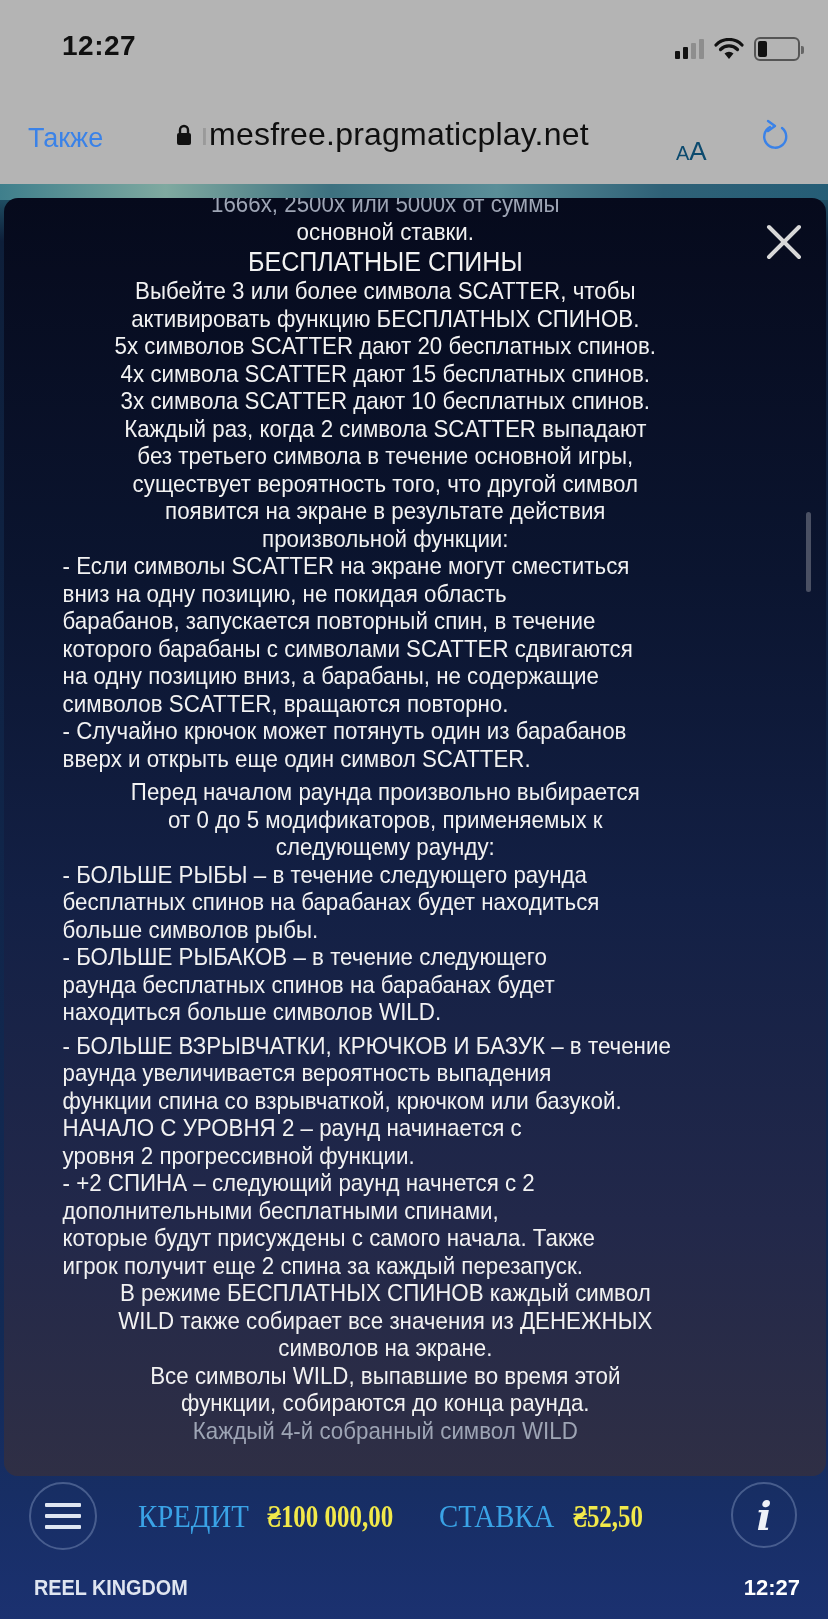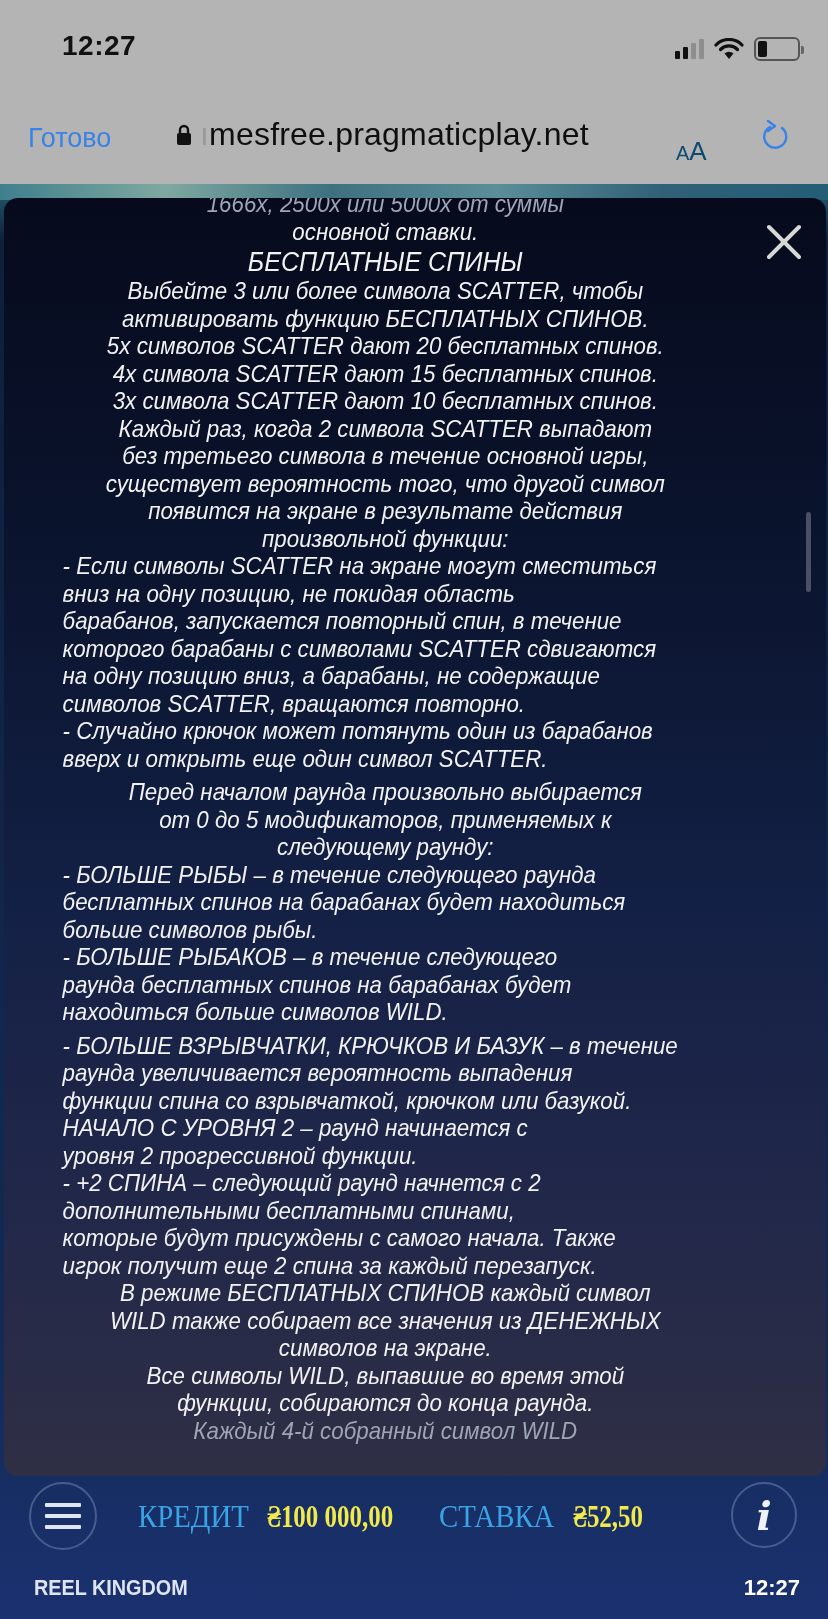--- a/index.html
+++ b/index.html
@@ -28,21 +28,21 @@
 
   
   .game-bg { position: absolute; left: 0; top: 184px; width: 828px; height: 1435px;
     background: linear-gradient(180deg, #2d6276 0%, #1f4e63 1%, #0e1f3a 4%, #122a55 80%, #1b3170 100%); }
   .game-strip { position: absolute; left: 0; top: 184px; width: 828px; height: 16px;
     background: linear-gradient(90deg, #3f7f8c 0%, #7fa9a0 20%, #3d7180 40%, #5a8e98 60%, #2f6177 80%, #255d76 100%); }
 
   
   .panel { position: absolute; left: 4px; top: 198px; width: 822px; height: 1278px; border-radius: 14px 14px 14px 14px;
     background: linear-gradient(180deg, #060a1c 0%, #0b1530 30%, #132045 55%, #22284a 80%, #2f2f45 100%);
-    overflow: hidden; font-style: italic; }
+    overflow: hidden; }
   .panel-content { position: absolute; left: 0; top: -8px; width: 822px; color: #f2f2f2;
     font-family: "Liberation Sans", "DejaVu Sans", sans-serif; font-size: 24px; line-height: 27.5px; transform: scaleX(0.93); transform-origin: 0 0; }
   .p-center { text-align: center; width: 880px; padding-right: 60px; }
   .p-left { text-align: left; padding-left: 63px; width: 880px; }
   .faded { color: #9ea5b5; }
   .heading { font-size: 27px; line-height: 30px; margin-top: 2px; }
   .gap { height: 6px; }
   .panel-bottom-fade { position: absolute; left: 0; bottom: 0; width: 822px; height: 30px;
     background: linear-gradient(180deg, rgba(47,47,69,0) 0%, rgba(47,47,69,0.75) 100%); pointer-events: none; }
 
@@ -80,21 +80,21 @@
       <path d="M15 21 L10.5 15.5 A7 7 0 0 1 19.5 15.5 Z" fill="#111"></path>
       <path d="M6.5 11.5 A12 12 0 0 1 23.5 11.5" stroke="#111" stroke-width="3.2" fill="none" stroke-linecap="round"></path>
       <path d="M2 7 A18 18 0 0 1 28 7" stroke="#111" stroke-width="3.2" fill="none" stroke-linecap="round"></path>
     </svg>
     <div class="battery">
         <div class="level"></div>
       </div>
   </div>
 
   <div class="safari-bar">
-    <span class="done-btn">Готово</span>
+    <span class="done-btn">Также</span>
     <svg class="lock-icon" viewBox="0 0 16 22">
       <path d="M4 9 V6 A4 4 0 0 1 12 6 V9" stroke="#111" stroke-width="2.4" fill="none"></path>
       <rect x="1" y="9" width="14" height="12" rx="2" fill="#111"></rect>
     </svg>
     <div class="url">
       <span class="fade">ı</span><span>mesfree.pragmaticplay.net</span>
     </div>
     <div class="aa-btn">
       <span class="small">A</span><span>A</span>
     </div>

